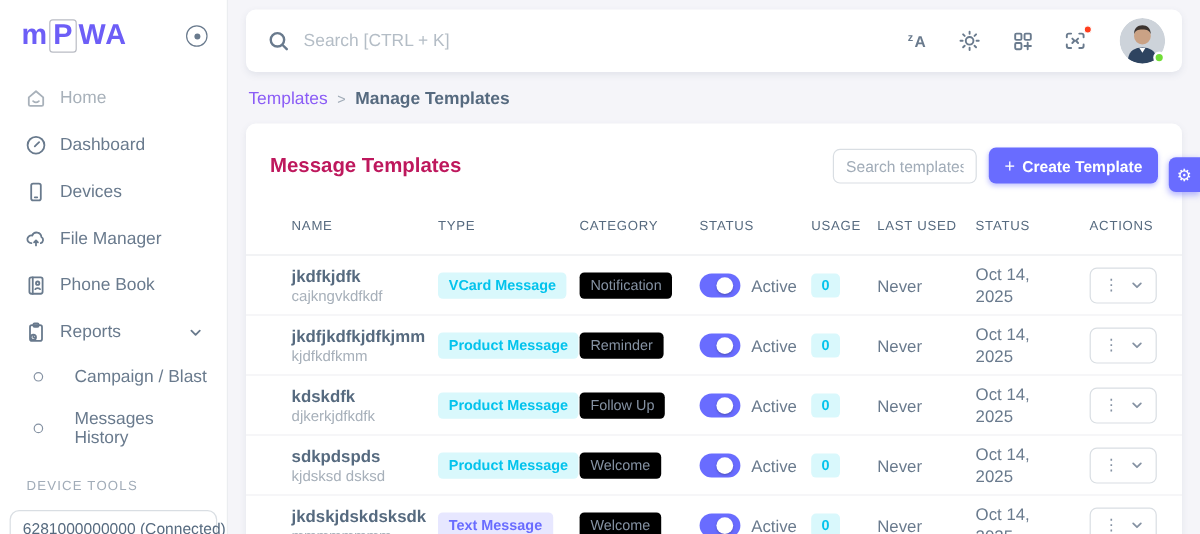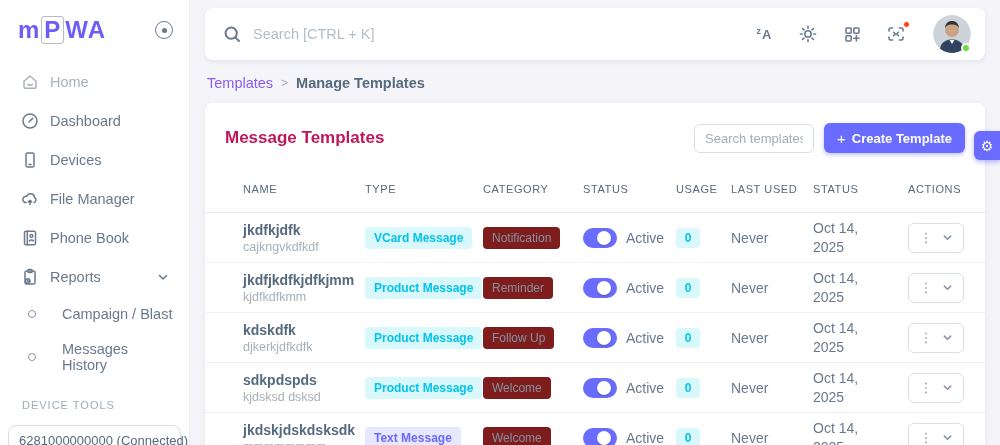--- a/index.html
+++ b/index.html
@@ -69,21 +69,21 @@
   .trow { display:grid; grid-template-columns:140px 118px 100px 93px 55px 82px 95px 1fr; align-items:center; padding:0 20px; }
   .thead { height:48px; border-bottom:1px solid #e9ebee; color:#566a7f; font-size:11px; font-weight:400; letter-spacing:.6px; }
   .thead > div { padding-right:8px; }
   .cell-first { padding-left:18px; }
   .tbody-row { height:50px; border-bottom:1px solid #f0f1f4; font-size:14px; }
   .name-cell .nm { font-weight:700; color:#566a7f; font-size:14px; }
   .name-cell .sub { font-size:12.5px; color:#a7b0ba; margin-top:2px; }
   .badge { display:inline-block; font-size:12px; font-weight:600; padding:4px 9px; border-radius:4px; white-space:nowrap; }
   .badge.cyan { background:#d9f8fc; color:#03c3ec; }
   .badge.purple { background:#e7e7ff; color:#696cff; }
-  .badge.gray { background:#7f1d1d; color:#8592a3; font-weight:500; }
+  .badge.gray { background:#000000; color:#8592a3; font-weight:500; }
   .status-cell { display:flex; align-items:center; gap:9px; }
   .toggle { width:34px; height:20px; background:#696cff; border-radius:10px; position:relative; cursor:pointer; flex:0 0 34px; }
   .toggle .knob { position:absolute; top:3px; left:14px; width:14px; height:14px; background:#fff; border-radius:50%; box-shadow:0 1px 2px rgba(0,0,0,.25); }
   .usage-badge { display:inline-block; min-width:24px; text-align:center; background:#d9f8fc; color:#03c3ec; font-size:12px; font-weight:600; padding:3px 6px; border-radius:4px; }
   .created-cell { max-width:60px; line-height:1.3; }
   .actions-cell { display:flex; justify-content:flex-start; }
   .action-btn { width:56px; height:30px; border:1px solid #d9dee3; background:#fff; border-radius:6px; display:flex; align-items:center; justify-content:center; gap:9px; color:#8592a3; cursor:pointer; }
   .action-btn .dots { font-size:13px; line-height:1; letter-spacing:0; }
   
   .gear-fab { position:absolute; right:0; top:131px; width:26px; height:29px; background:#696cff; border-radius:6px 0 0 6px; display:flex; align-items:center; justify-content:center; color:#fff; font-size:14px; cursor:pointer; box-shadow:0 2px 5px rgba(105,108,255,.5); z-index:9; }

